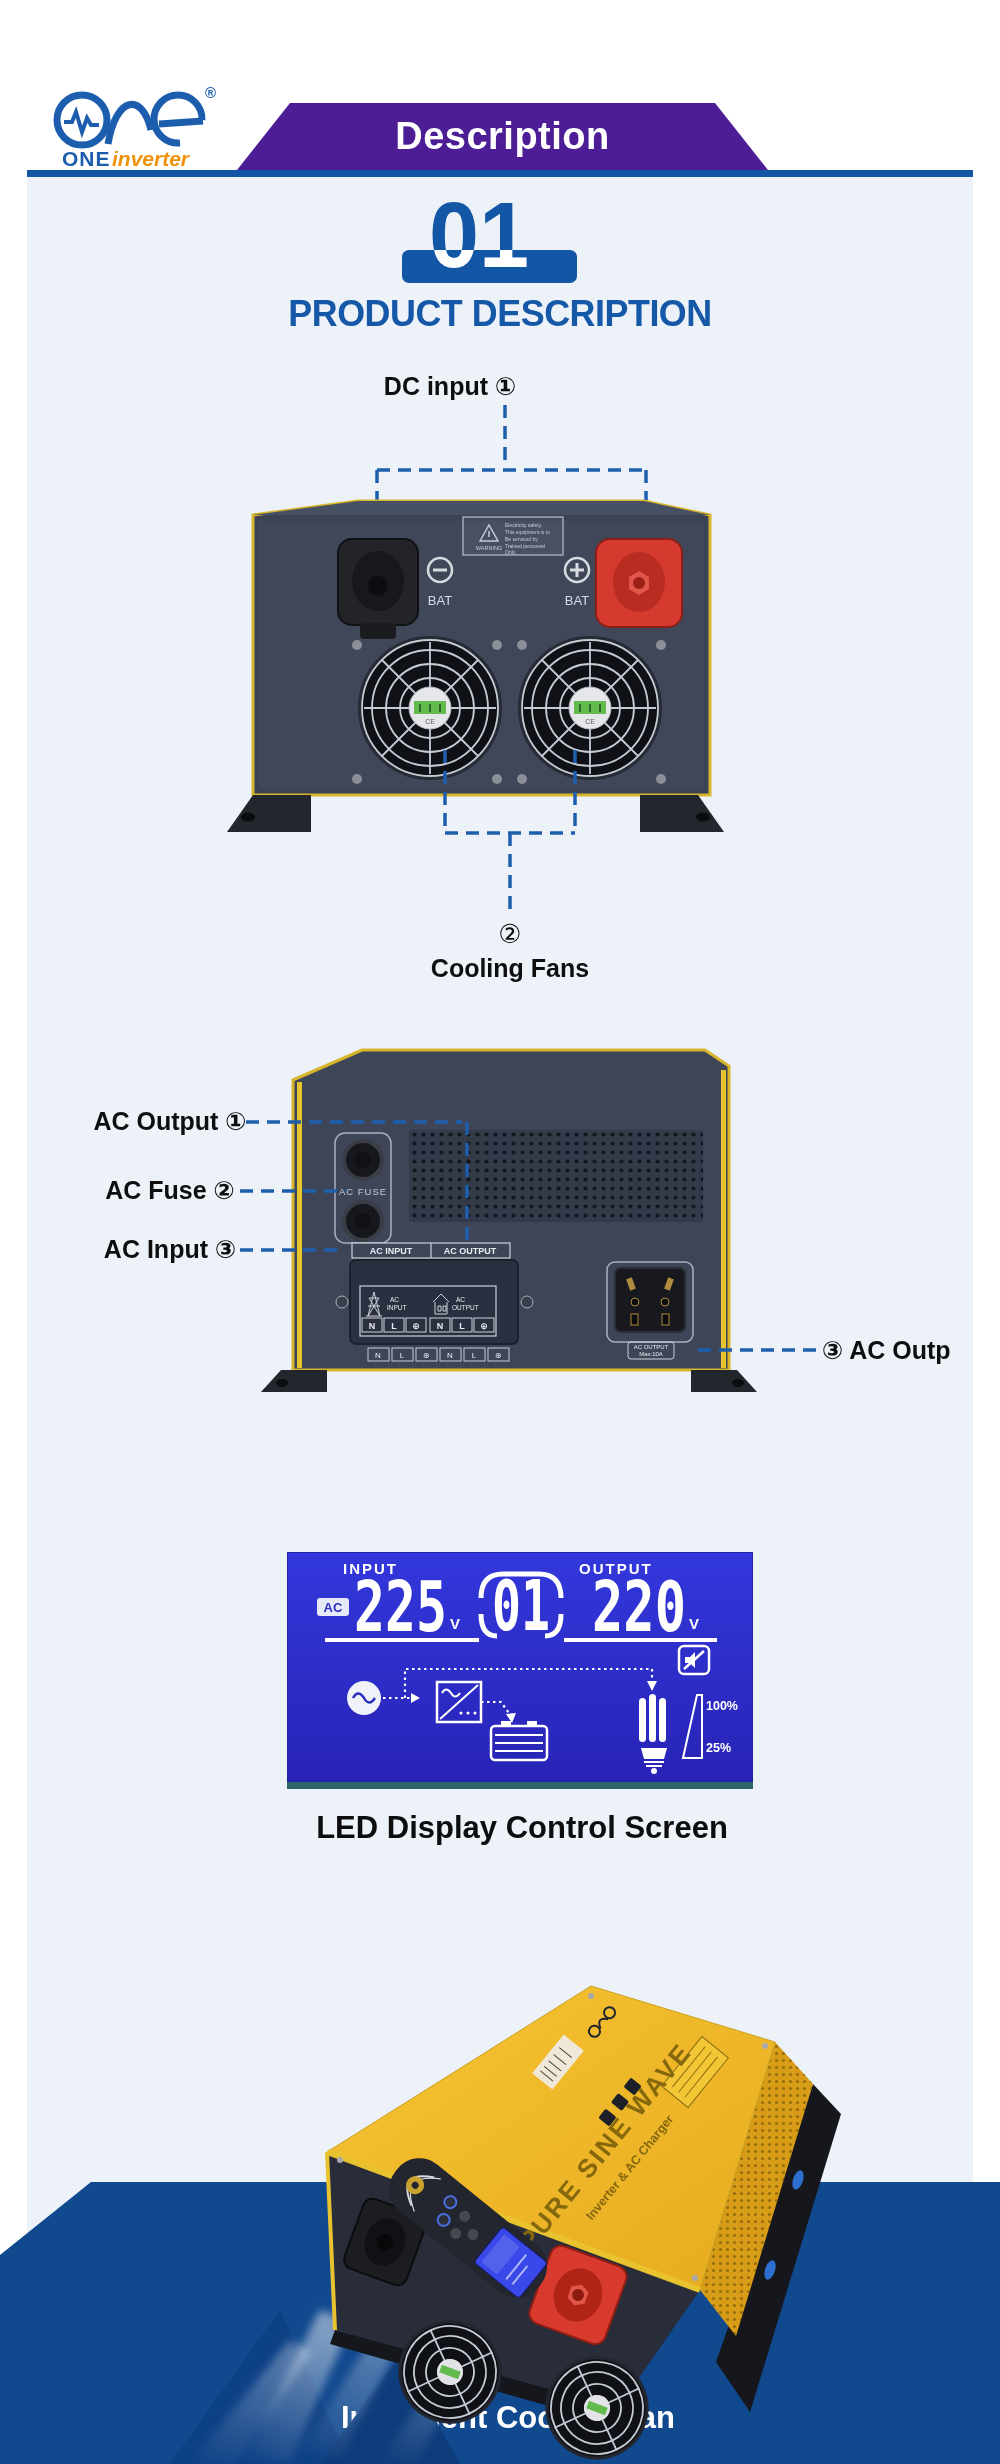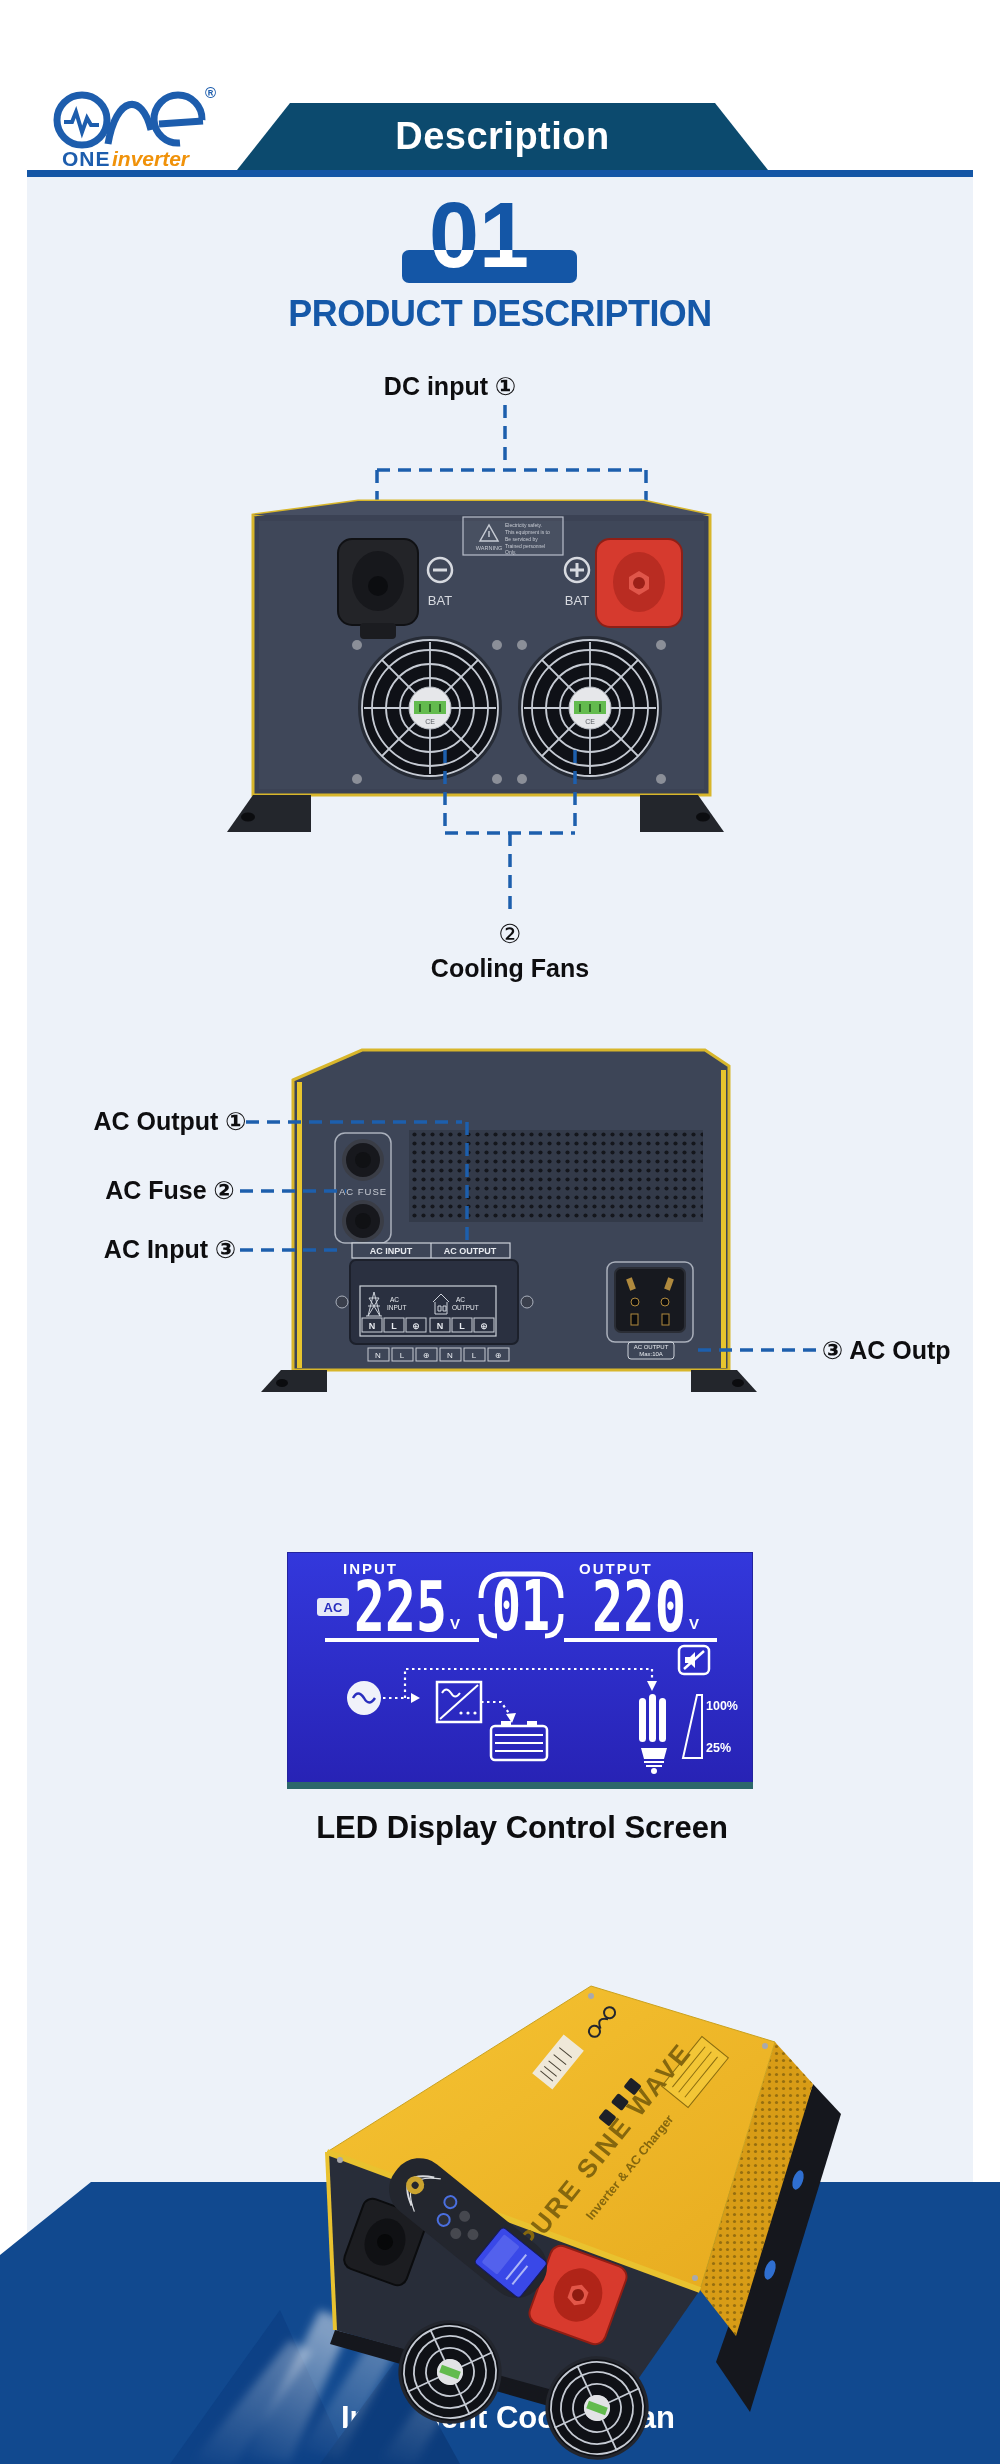--- a/index.html
+++ b/index.html
@@ -1,20 +1,20 @@
 <!DOCTYPE html>
 <html><head>
 <meta charset="utf-8">
 <style>
   html,body{margin:0;padding:0;background:#fff;}
   .page{position:relative;width:1000px;height:2464px;overflow:hidden;background:#fff;
         font-family:"Liberation Sans","DejaVu Sans",sans-serif;}
   .panel{position:absolute;left:27px;top:177px;width:946px;height:2078px;background:#edf2f9;}
   .strip{position:absolute;left:27px;top:170px;width:946px;height:7px;background:#1456a6;}
-  .banner{position:absolute;left:237px;top:103px;width:531px;height:67px;background:#0c4a6e;
+  .banner{position:absolute;left:237px;top:103px;width:531px;height:67px;background:#4c1d95;
           clip-path:polygon(53px 0,478px 0,531px 67px,0 67px);
           display:flex;align-items:center;justify-content:center;}
   .banner span{color:#fff;font-size:38px;font-weight:bold;letter-spacing:.5px;}
   .title{position:absolute;top:293px;left:0;width:1000px;text-align:center;
          font-size:37px;font-weight:bold;color:#1558a8;letter-spacing:-.5px;transform:scaleX(.97);}
   .band{position:absolute;left:0;top:2182px;width:1000px;height:282px;background:#11498f;
         clip-path:polygon(91px 0,1000px 0,1000px 282px,0 282px,0 73px);}
   .cap-led{position:absolute;top:1810px;left:22px;width:1000px;text-align:center;
            font-size:31px;font-weight:bold;color:#0d0d0f;}
   .cap-fan{position:absolute;top:2400px;left:8px;width:1000px;text-align:center;

